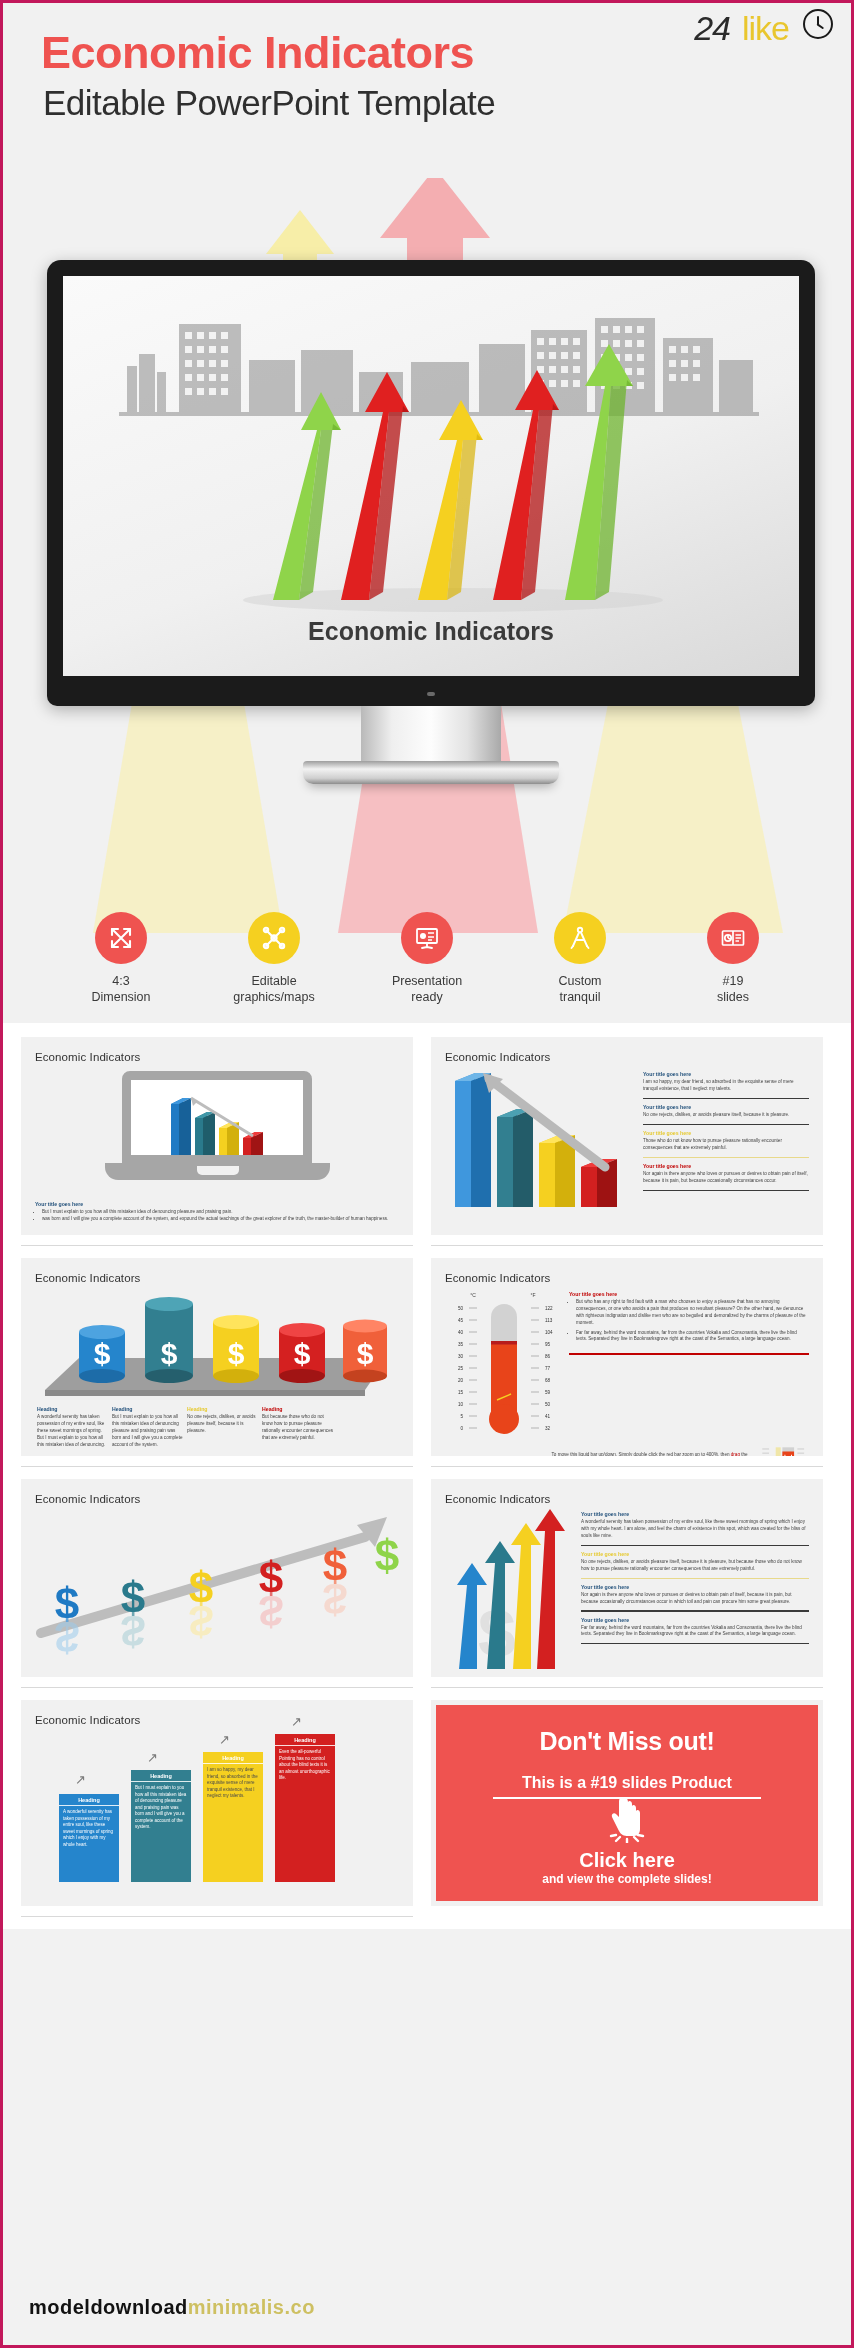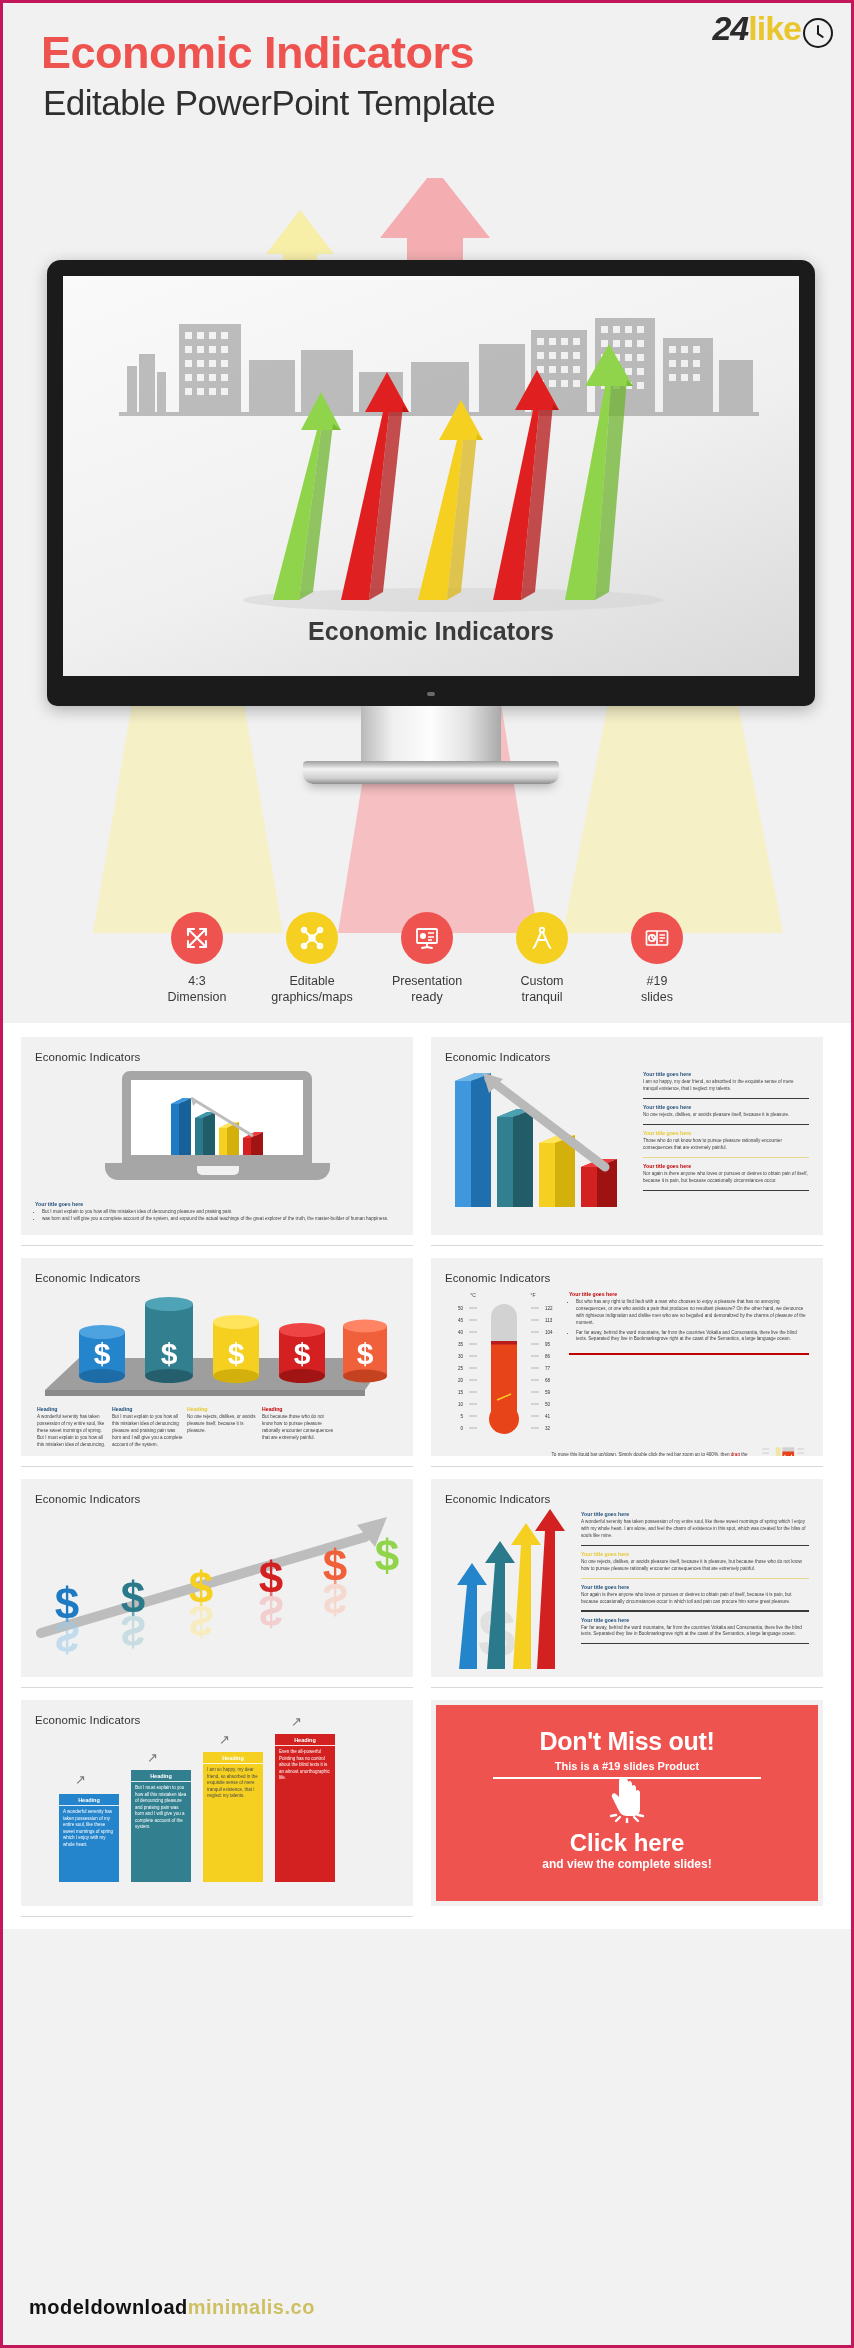--- a/index.html
+++ b/index.html
@@ -14,22 +14,22 @@
   .page {
     position: absolute; inset: 0;
     border: 3px solid #c2185b;
     background: #f2f2f2;
   }
 
   
   .header { position: relative; height: 175px; background: #f1f1f1; }
   .logo {
     position: absolute; right: 18px; top: 6px;
-    display: flex; align-items: flex-end; gap: 0px;
-    font-weight: bold; font-size: 34px; letter-spacing: -1px;
+    display: flex; align-items: flex-start; gap: 12px;
+    font-weight: normal; font-size: 34px; letter-spacing: -1px;
   }
   .logo .l24 { color: #2b2b2b; font-style: italic; }
   .logo .lpoint { color: #e9c62e; }
   .clock {
     width: 30px; height: 30px; border-radius: 50%;
     border: 2.5px solid #1a1a1a; position: relative; margin-left: 2px;
   }
   .clock::before, .clock::after {
     content: ""; position: absolute; background: #1a1a1a; border-radius: 1px;
   }
@@ -104,21 +104,21 @@
   .stand-base {
     position: absolute; left: 50%; top: 55px; margin-left: -128px;
     width: 256px; height: 23px; border-radius: 4px 4px 10px 10px;
     background: linear-gradient(180deg,#9e9e9e,#f2f2f2 35%,#cfcfcf 75%,#8d8d8d);
     box-shadow: 0 7px 11px -5px rgba(0,0,0,.32);
   }
 
   
   .features {
     position: absolute; left: 0; right: 0; bottom: 18px;
-    display: flex; justify-content: center; 
+    display: flex; justify-content: center; gap: 38px;
   }
   .feature { width: 115px; text-align: center; }
   .fcircle {
     width: 52px; height: 52px; border-radius: 50%; margin: 0 auto 9px auto;
     display: flex; align-items: center; justify-content: center;
   }
   .fcircle svg { display: block; }
   .flabel { font-size: 12.5px; color: #3a3a3a; line-height: 1.3; }
 
   
@@ -198,24 +198,24 @@
     font-size: 13px; line-height: 12px;
   }
 
   
   .cta {
     background: #ef5350; color: #fff; text-align: center;
     height: 198px; padding: 22px 10px 0 10px; position: relative;
     border: 5px solid #f1f1f1;
   }
   .cta-h1 { font-size: 25px; font-weight: bold; letter-spacing: -.3px; }
-  .cta-h2 { font-size: 11px; font-weight: bold; margin-top: 4px; }
+  .cta-h2 { font-size: 16px; font-weight: bold; margin-top: 18px; }
   .cta-line { height: 2px; background: #fff; width: 74%; margin: 5px auto 0 auto; }
   .cta-hand { margin: -4px auto 0 auto; width: 40px; height: 48px; }
-  .cta-h3 { font-size: 24px; font-weight: bold; margin-top: 2px; }
+  .cta-h3 { font-size: 20px; font-weight: bold; margin-top: 2px; }
   .cta-h4 { font-size: 12px; font-weight: bold; }
 
   .watermark {
     position: absolute; left: 26px; bottom: 26px;
     font-size: 20px; font-weight: bold; letter-spacing: .5px;
     white-space: nowrap; pointer-events: none;
   }
   .wm-a { color: #000000; opacity: .92; }
   .wm-b { color: #c8b84a; opacity: .85; }
 </style>

